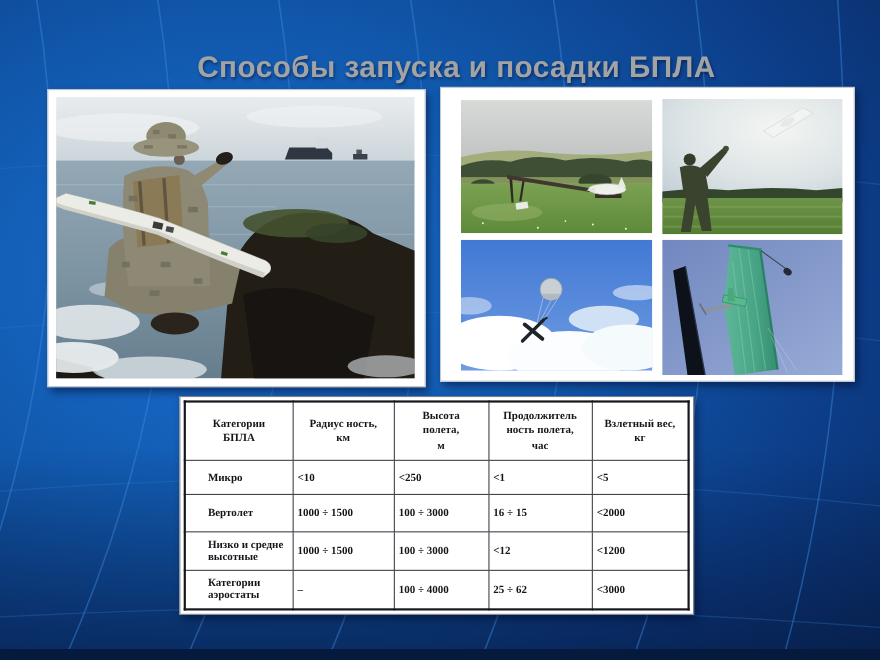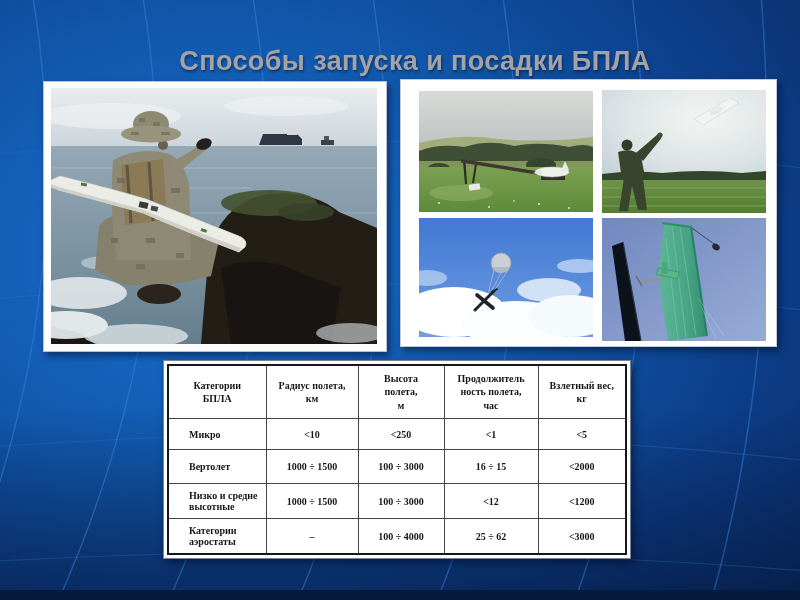--- a/index.html
+++ b/index.html
@@ -43,21 +43,21 @@
     box-shadow:3px 4px 7px rgba(0,8,35,.5);
   }
   table.uav {
     border-collapse:collapse; border:2px solid #14171c;
     font-family:Liberation Serif, serif; font-weight:bold;
     font-size:10px; color:#14161a; background:#ffffff;
     table-layout:fixed; width:458px;
   }
   table.uav th, table.uav td { border:1px solid #40444b; padding:2px 4px; vertical-align:middle; }
   table.uav th { height:48px; text-align:center; white-space:pre-line; line-height:1.35; }
-  table.uav td { text-align:center; height:26px; }
+  table.uav td { height:26px; }
   table.uav td.cat { text-align:left; padding-left:20px; }
   tr.r2 td { height:29px; }
   tr.r4 td { height:30px; }
 </style>
 </head>
 <body>
 
 <div class="slide">
 
   <svg class="bg" viewBox="0 0 800 600" preserveAspectRatio="none" aria-hidden="true">
@@ -339,21 +339,21 @@
         <col style="width:98px">
           <col style="width:92px">
           <col style="width:86px">
           <col style="width:94px">
           <col style="width:88px">
       </colgroup>
       <thead>
         <tr>
           <th>Категории
 БПЛА</th>
-          <th>Радиус полета,
+          <th>Радиус ность,
 км</th>
           <th>Высота
 полета,
 м</th>
           <th>Продолжитель
 ность полета,
 час</th>
           <th>Взлетный вес,
 кг</th>
         </tr>

